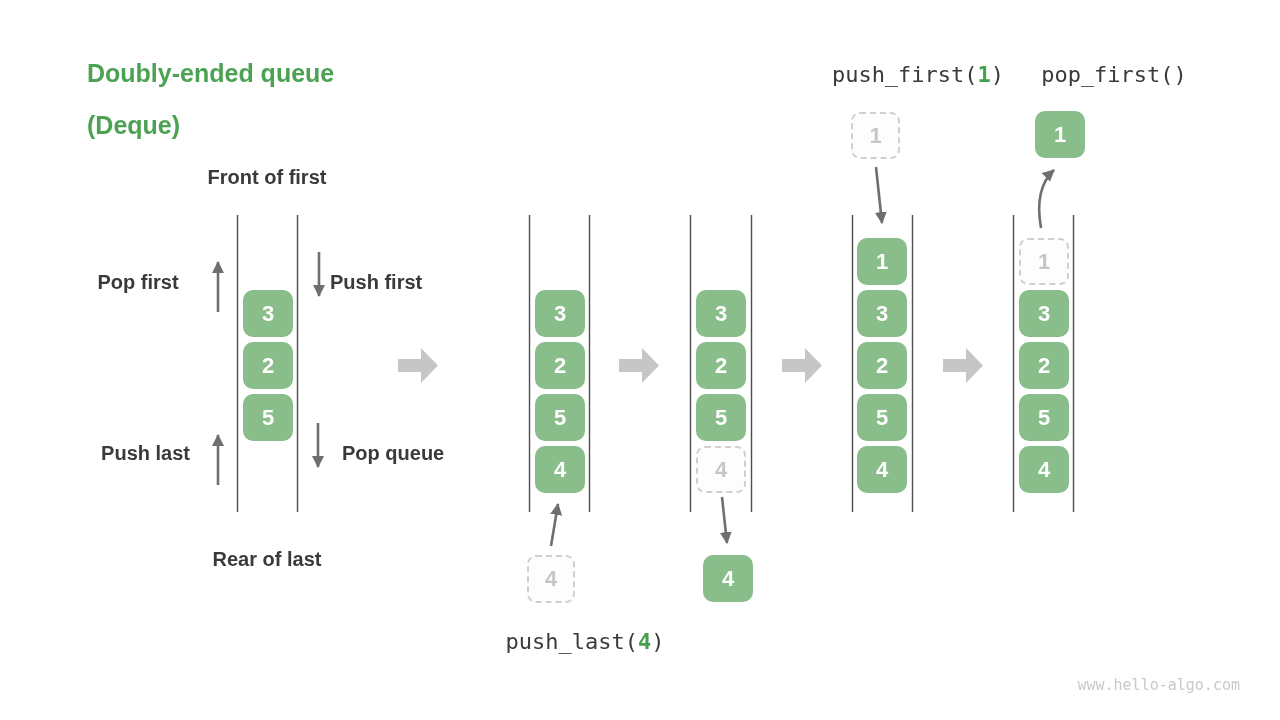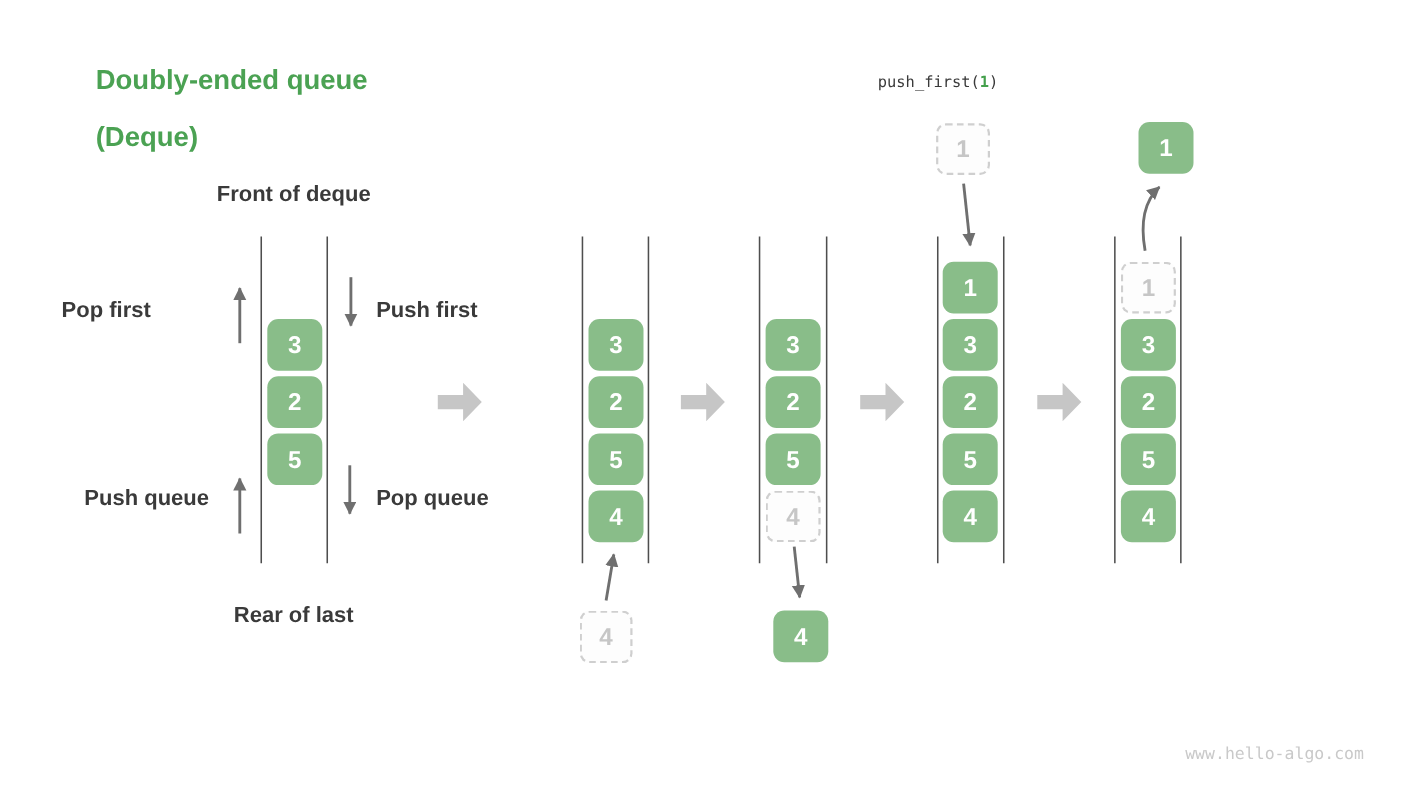--- a/index.html
+++ b/index.html
@@ -36,23 +36,23 @@
     position:absolute;width:50px;height:47px;border-radius:10px;
     background:var(--cell-green);color:#ffffff;
     display:flex;align-items:center;justify-content:center;
     font-size:22px;font-weight:bold;
   }
   .cell.ghost{
     box-sizing:border-box;border:2px dashed var(--ghost-border);
     background:var(--ghost-bg);color:var(--ghost-text);border-radius:9px;
   }
   .code{
-    position:absolute;width:240px;
+    position:absolute;width:240px;text-align:center;
     font-family:"DejaVu Sans Mono","Liberation Mono",monospace;
-    font-size:14px;font-weight:500;color:var(--text-dark);line-height:24px;white-space:nowrap;
+    font-size:22px;font-weight:500;color:var(--text-dark);line-height:24px;white-space:nowrap;
   }
   .code .arg{color:var(--code-green);font-weight:bold;}
   .watermark{
     position:absolute;left:1040px;top:676px;width:200px;text-align:right;
     font-family:"DejaVu Sans Mono","Liberation Mono",monospace;
     font-size:15px;color:var(--watermark-gray);
   }
 </style>
 </head>
 <body>
@@ -93,37 +93,38 @@
 
     <polygon transform="translate(398,348)" points="0,11 23,11 23,0 40,17.5 23,35 23,24 0,24" fill="#C6C6C6"></polygon>
     <polygon transform="translate(619,348)" points="0,11 23,11 23,0 40,17.5 23,35 23,24 0,24" fill="#C6C6C6"></polygon>
     <polygon transform="translate(782,348)" points="0,11 23,11 23,0 40,17.5 23,35 23,24 0,24" fill="#C6C6C6"></polygon>
     <polygon transform="translate(943,348)" points="0,11 23,11 23,0 40,17.5 23,35 23,24 0,24" fill="#C6C6C6"></polygon>
   </svg>
 
   <div class="title-line" style="top:59px">Doubly-ended queue</div>
   <div class="title-line" style="top:111px">(Deque)</div>
 
-  <div class="big-label" style="top:165px">Front of deque</div>
+  <div class="big-label" style="top:165px">Front of first</div>
   <div class="big-label" style="top:547px">Rear of last</div>
 
-  <div class="side-label" style="left:56px;top:271px;width:140px;text-align:left">Pop first</div>
-  <div class="side-label" style="left:342px;top:271px">Push first</div>
-  <div class="side-label" style="left:50px;top:442px;width:140px;text-align:right">Push queue</div>
+  <div class="side-label" style="left:68px;top:271px;width:140px;text-align:center">Pop first</div>
+  <div class="side-label" style="left:330px;top:271px">Push first</div>
+  <div class="side-label" style="left:50px;top:442px;width:140px;text-align:right">Push last</div>
   <div class="side-label" style="left:342px;top:442px">Pop queue</div>
 
   <div class="cell" style="left:243px;top:290px">3</div>
   <div class="cell" style="left:243px;top:342px">2</div>
   <div class="cell" style="left:243px;top:394px">5</div>
 
   <div class="cell" style="left:535px;top:290px">3</div>
   <div class="cell" style="left:535px;top:342px">2</div>
   <div class="cell" style="left:535px;top:394px">5</div>
   <div class="cell" style="left:535px;top:446px">4</div>
   <div class="cell ghost" style="left:527px;top:555px;width:48px;height:48px">4</div>
+  <div class="code" style="left:465px;top:630px"><span>push_last(</span><span class="arg">4</span><span>)</span></div>
 
   <div class="cell" style="left:696px;top:290px">3</div>
   <div class="cell" style="left:696px;top:342px">2</div>
   <div class="cell" style="left:696px;top:394px">5</div>
   <div class="cell ghost" style="left:696px;top:446px">4</div>
   <div class="cell" style="left:703px;top:555px">4</div>
 
   <div class="cell ghost" style="left:851px;top:112px;width:49px;height:47px">1</div>
   <div class="cell" style="left:857px;top:238px">1</div>
   <div class="cell" style="left:857px;top:290px">3</div>
@@ -131,16 +132,17 @@
   <div class="cell" style="left:857px;top:394px">5</div>
   <div class="cell" style="left:857px;top:446px">4</div>
   <div class="code" style="left:798px;top:63px"><span>push_first(</span><span class="arg">1</span><span>)</span></div>
 
   <div class="cell" style="left:1035px;top:111px">1</div>
   <div class="cell ghost" style="left:1019px;top:238px">1</div>
   <div class="cell" style="left:1019px;top:290px">3</div>
   <div class="cell" style="left:1019px;top:342px">2</div>
   <div class="cell" style="left:1019px;top:394px">5</div>
   <div class="cell" style="left:1019px;top:446px">4</div>
+  <div class="code" style="left:994px;top:63px">pop_first()</div>
 
   <div class="watermark">www.hello-algo.com</div>
 
 </div>
 
 </body></html>

